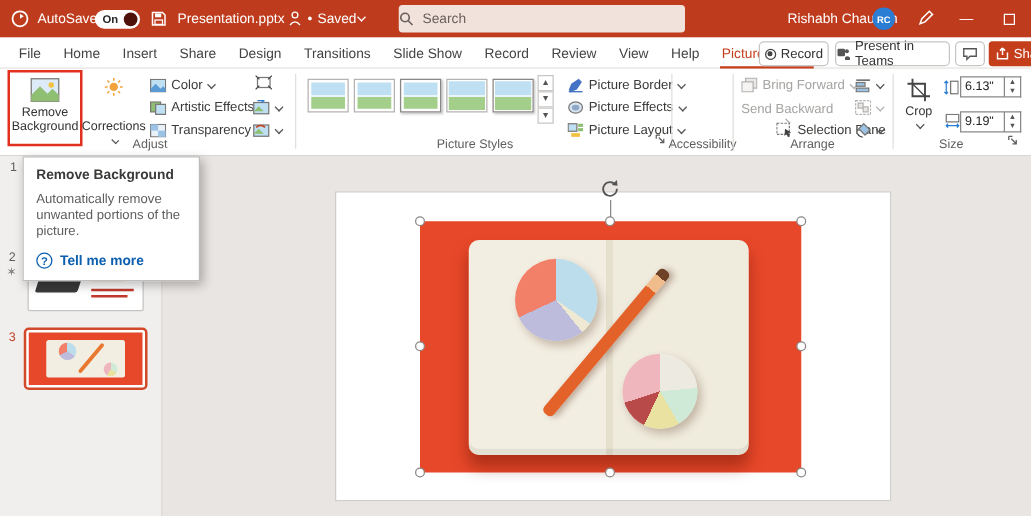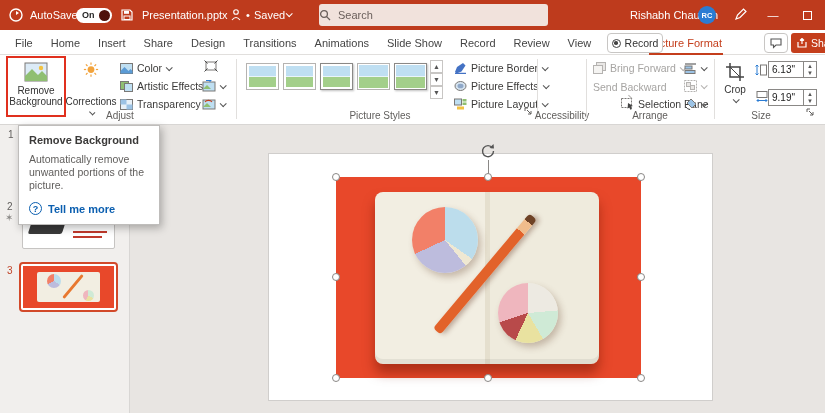--- a/index.html
+++ b/index.html
@@ -142,33 +142,42 @@
   </div>
 
   <div class="tabsrow">
     <div class="tabs">
       <span class="tab">File</span>
       <span class="tab">Home</span>
       <span class="tab">Insert</span>
       <span class="tab">Share</span>
       <span class="tab">Design</span>
       <span class="tab">Transitions</span>
-      <span class="tab">Animations</span>
       <span class="tab">Slide Show</span>
       <span class="tab">Record</span>
       <span class="tab">Review</span>
       <span class="tab">View</span>
       <span class="tab">Help</span>
       <span class="tab active">Picture Format</span>
     </div>
     <div class="pillbtn" style="left:607px; width:56px;">
       <span style="width:9px;height:9px;border:1.3px solid #444;border-radius:50%;display:inline-flex;align-items:center;justify-content:center;">
           <span style="width:3.5px;height:3.5px;background:#444;border-radius:50%;"></span>
         </span>
       <span>Record</span>
+    </div>
+    <div class="pillbtn" style="left:668px; width:92px;">
+      <span>
+        <svg width="11" height="11" viewBox="0 0 11 11">
+            <rect x="1" y="1" width="6" height="6" rx="1" fill="#555"></rect>
+            <circle cx="8.5" cy="3" r="1.6" fill="#555"></circle>
+            <path d="M7 8 q1.5 -2 4 0 v2 h-4 z" fill="#555"></path>
+          </svg>
+      </span>
+      <span>Present in Teams</span>
     </div>
     <div class="pillbtn" style="left:764px; width:24px;">
       <span>
         <svg width="12" height="11" viewBox="0 0 12 11">
             <path d="M1 1 h10 v6 h-5 l-2.5 2.5 v-2.5 h-2.5 z" fill="none" stroke="#555" stroke-width="1.1"></path>
           </svg>
       </span>
     </div>
     <div class="sharebtn">
       <span>

